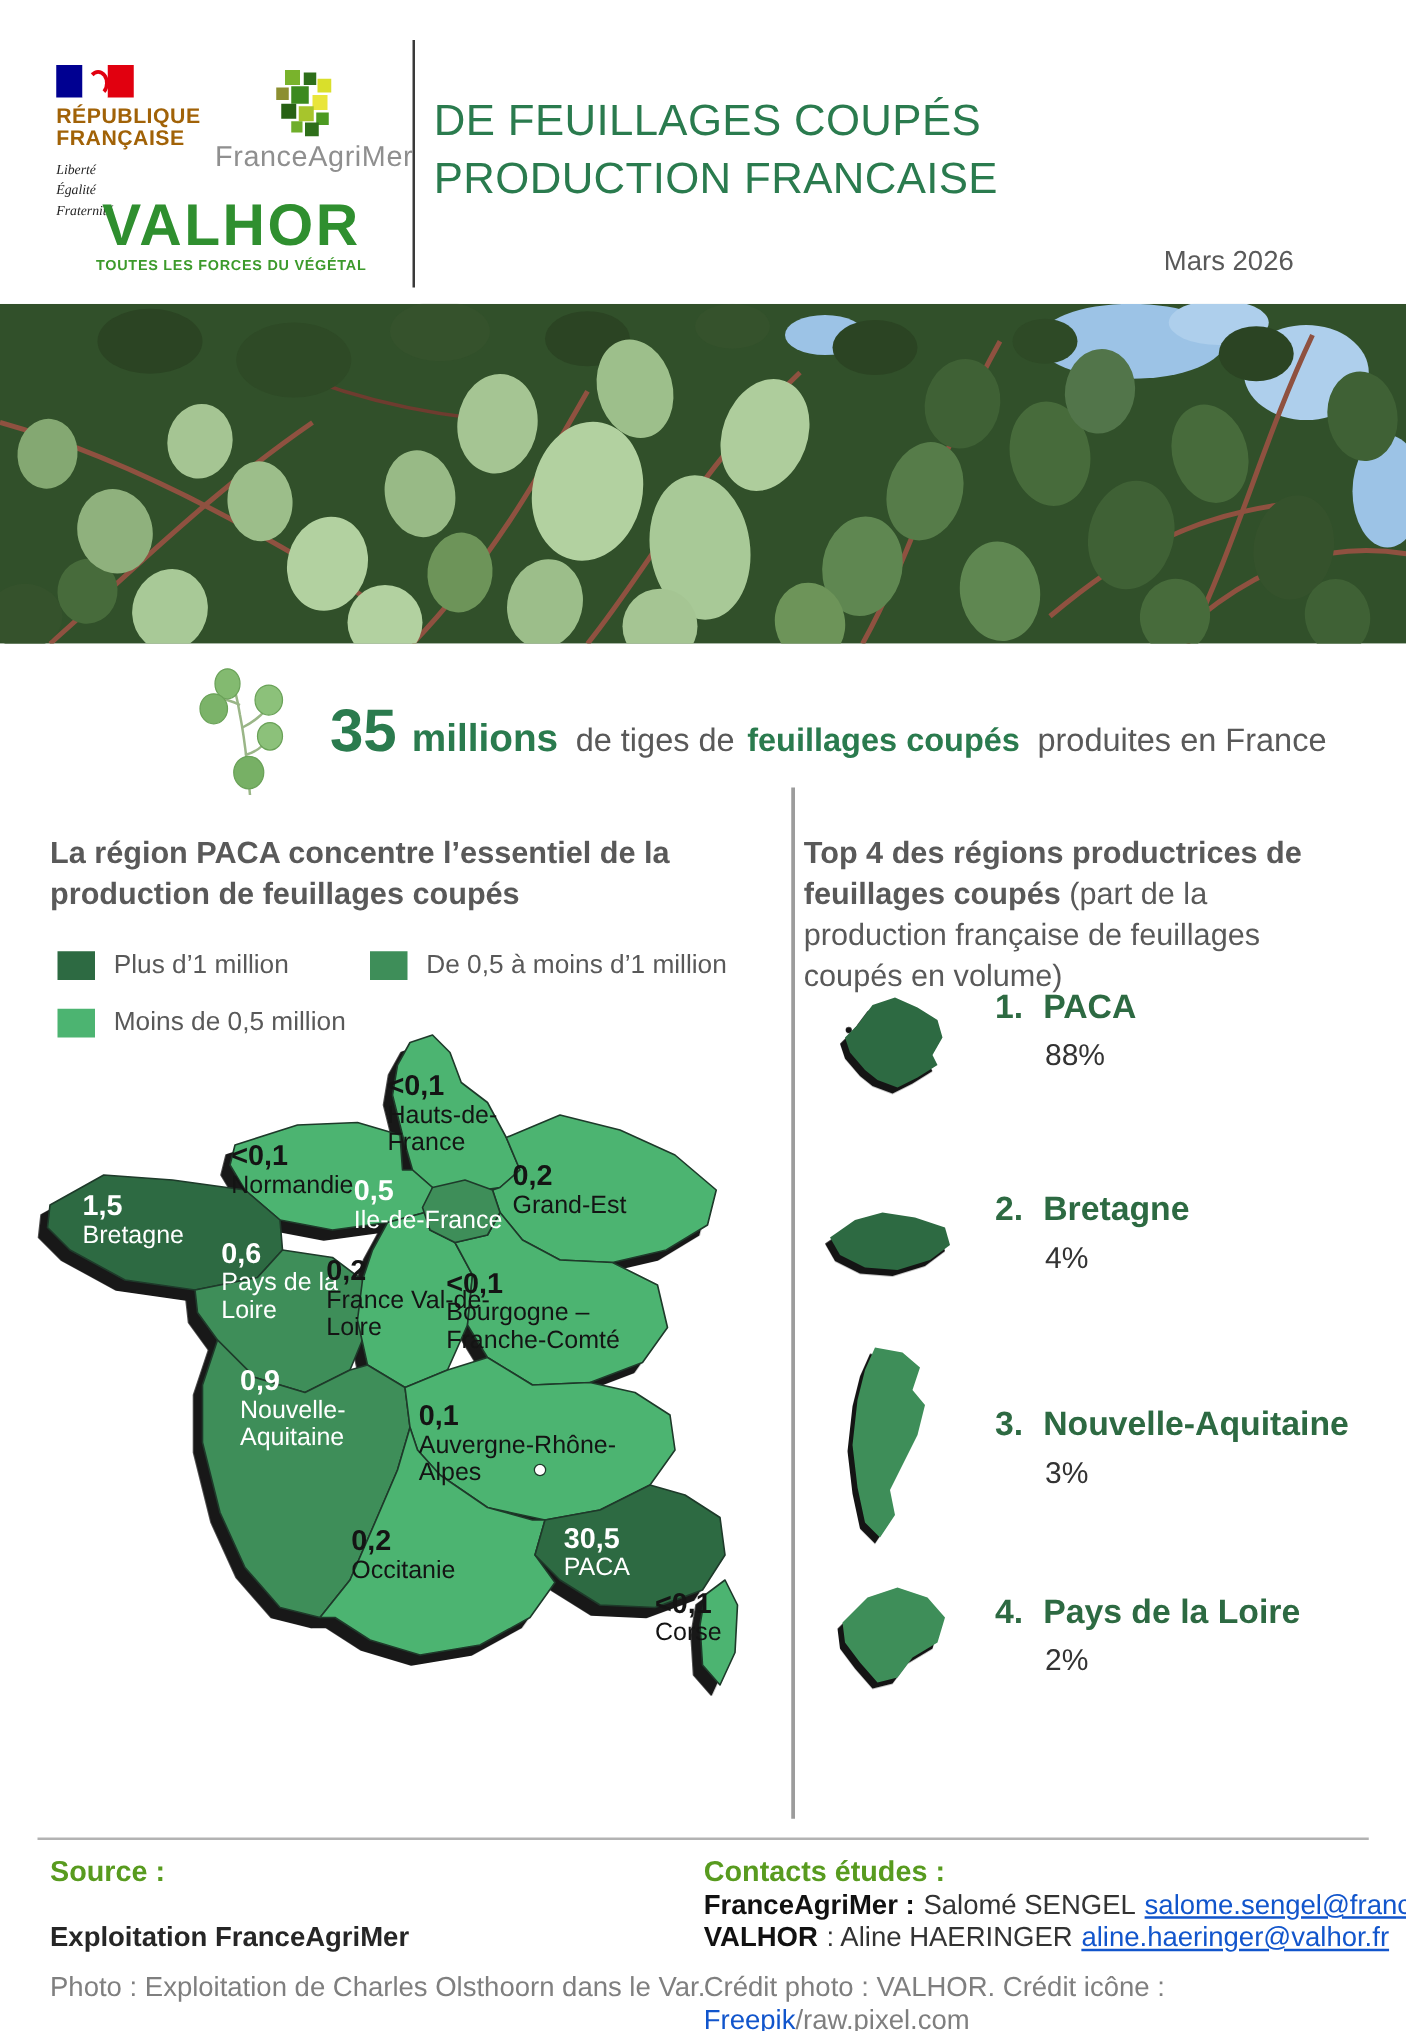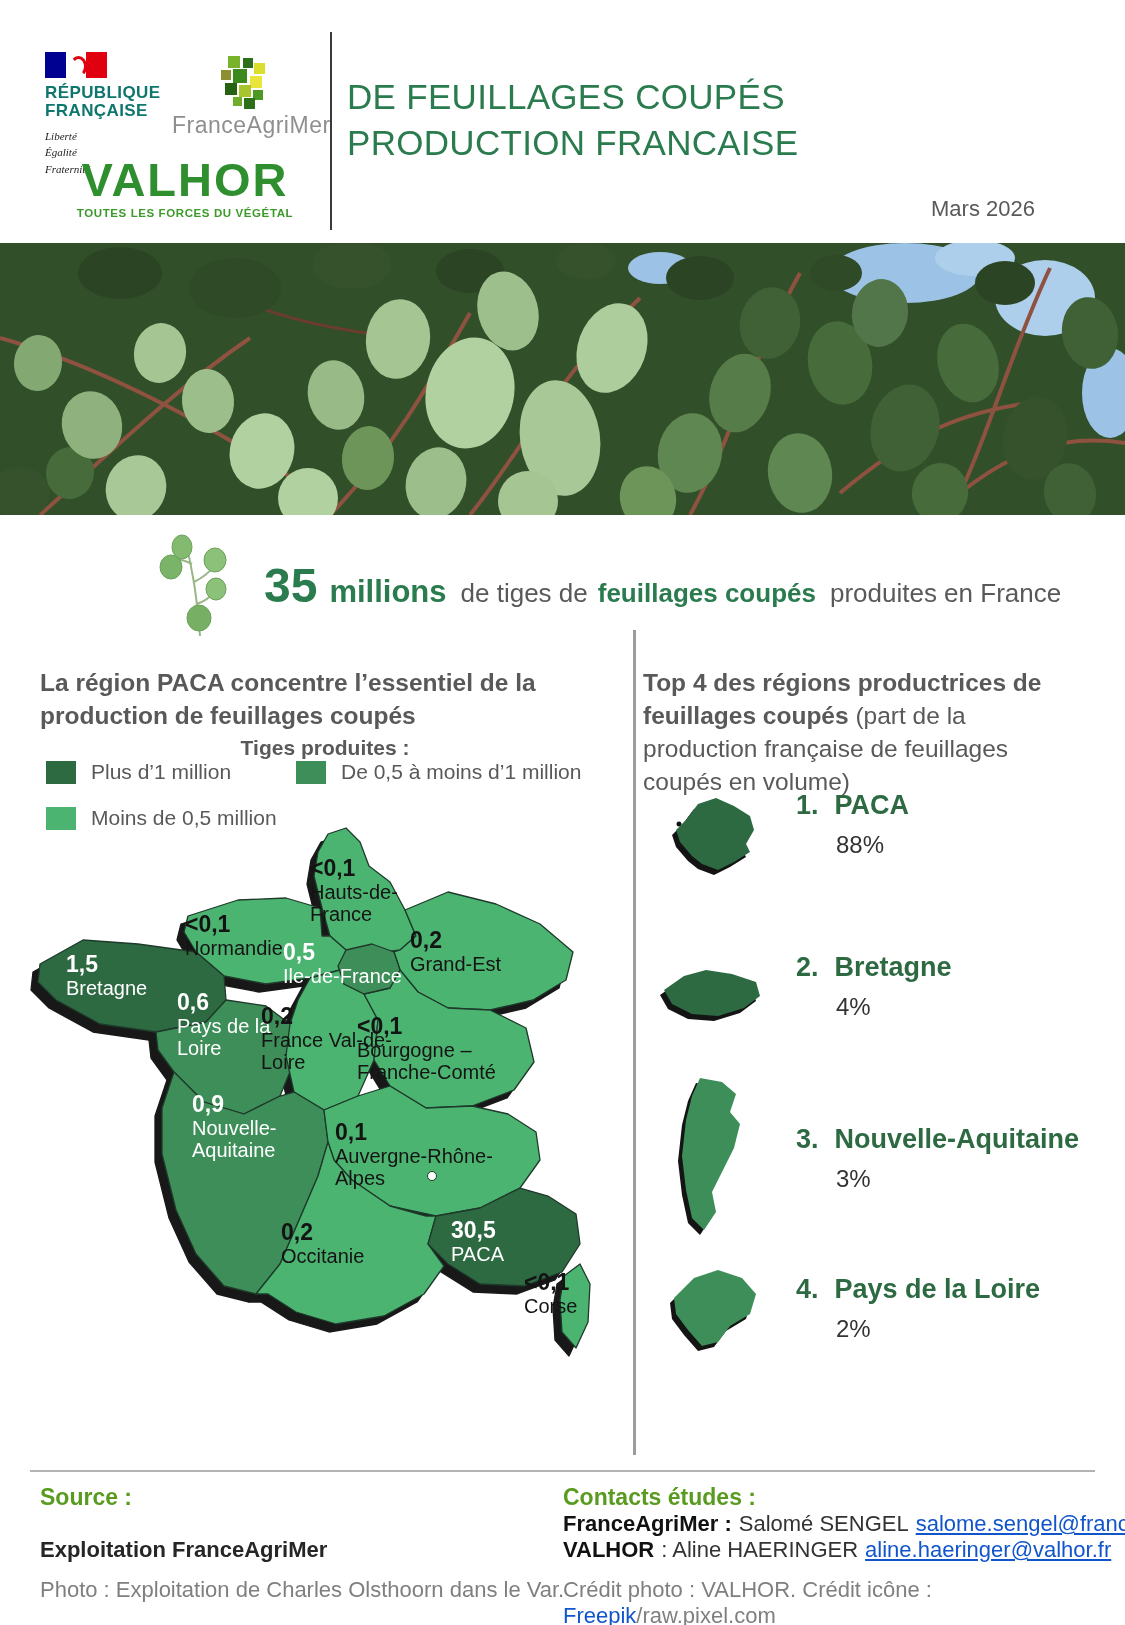--- a/index.html
+++ b/index.html
@@ -7,21 +7,21 @@
         font-family:"Liberation Sans",sans-serif;color:#333;}
 
   
   .rf-logo{position:absolute;left:45px;top:52px;width:130px;}
   .rf-flag{display:flex;width:62px;height:26px;margin-bottom:6px;}
   .rf-flag .b{width:21px;background:#000091;position:relative;}
   .rf-flag .w{width:20px;background:#fff;position:relative;}
   .rf-flag .w::after{content:"";position:absolute;left:4px;top:4px;width:11px;height:15px;
         border:3px solid #e1000f;border-left-color:transparent;border-bottom-color:transparent;border-radius:50%;}
   .rf-flag .r{width:21px;background:#e1000f;}
-  .rf-name{font-size:17px;font-weight:800;line-height:1.08;color:#0f766e;letter-spacing:.4px;}
+  .rf-name{font-size:17px;font-weight:800;line-height:1.08;color:#a16207;letter-spacing:.4px;}
   .rf-motto{margin-top:7px;font-family:"Liberation Serif",serif;font-style:italic;font-size:11px;
         line-height:1.5;color:#222;}
   .fam-logo{position:absolute;left:172px;top:56px;width:140px;text-align:center;}
   .fam-mosaic{position:relative;width:48px;height:48px;margin:0 auto 8px auto;}
   .fam-mosaic span{position:absolute;display:block;}
   .fam-word{font-size:23px;color:#8f8f8f;letter-spacing:.5px;}
   .valhor{position:absolute;left:60px;top:156px;width:250px;text-align:center;}
   .valhor-word{font-size:47px;font-weight:800;color:#2f8f2f;letter-spacing:2px;line-height:1;}
   .valhor-tag{margin-top:4px;font-size:11.5px;font-weight:700;color:#3c9a2b;letter-spacing:.6px;}
   .header-divider{position:absolute;left:330px;top:32px;width:2px;height:198px;background:#3a3a3a;}
@@ -219,21 +219,20 @@
       <span class="kf-num">35</span>
       <span class="kf-unit">millions</span>
       <span class="kf-t">de tiges de</span>
       <span class="kf-h">feuillages coupés</span>
       <span class="kf-t">produites en France</span>
     </div>
   </div>
 
   <div class="map-heading">La région PACA concentre l’essentiel de la production de feuillages coupés</div>
 
-  <div class="legend-title">Tiges produites :</div>
   <div class="leg-row" style="left:46px;top:760px;">
     <span class="leg-sw sw-dark"></span>
     <span>Plus d’1 million</span>
   </div>
   <div class="leg-row" style="left:276px;top:760px;padding-left:20px;">
     <span class="leg-sw sw-med"></span>
     <span>De 0,5 à moins d’1 million</span>
   </div>
   <div class="leg-row" style="left:46px;top:806px;">
     <span class="leg-sw sw-light"></span>

